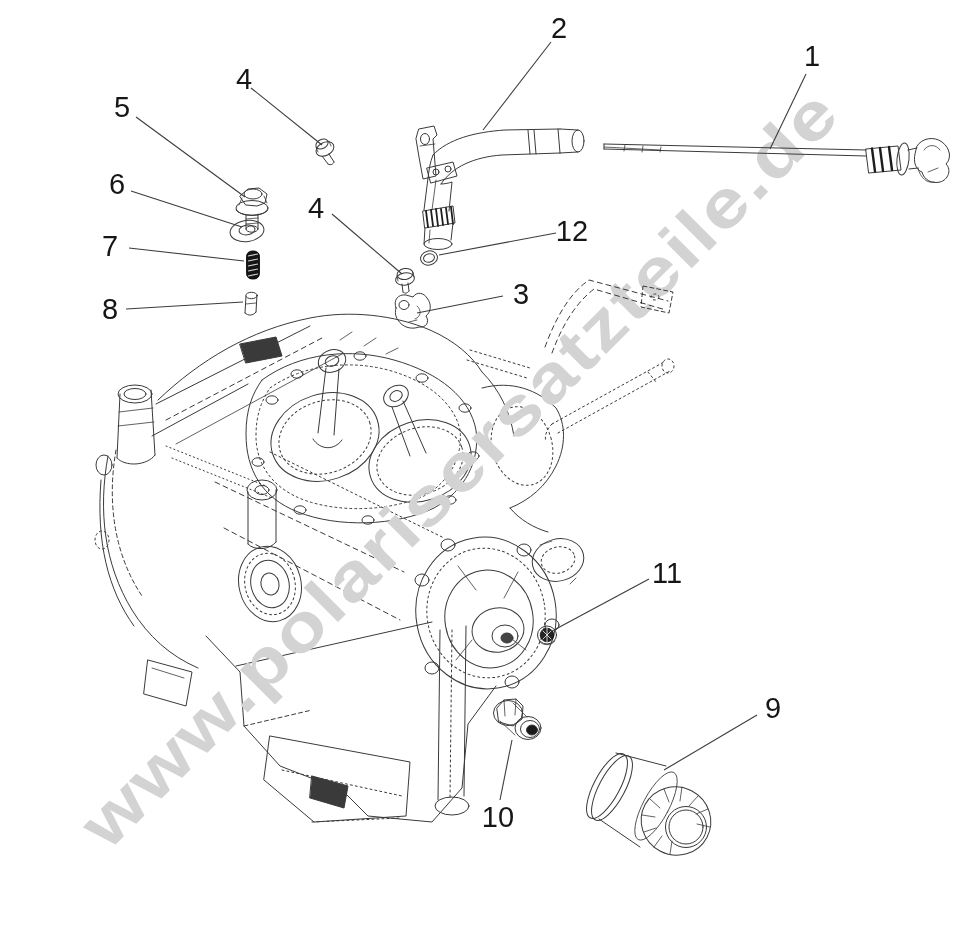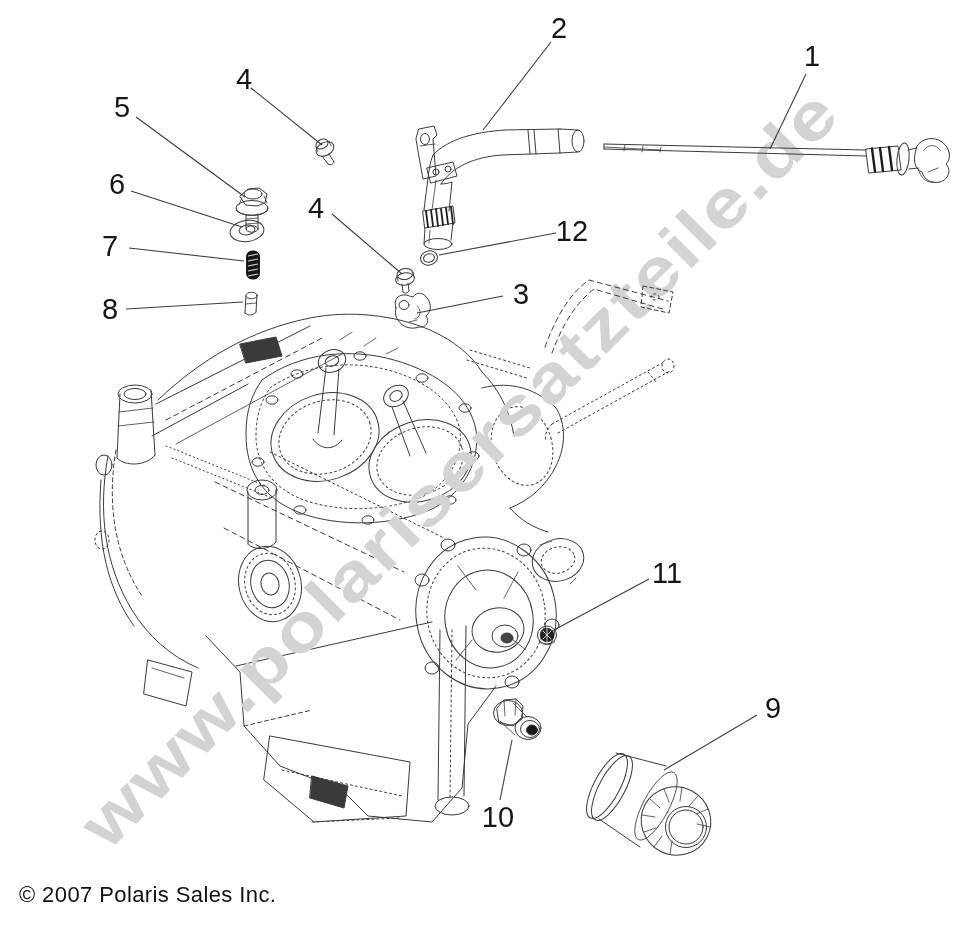--- a/index.html
+++ b/index.html
@@ -329,14 +329,13 @@
         <text x="773" y="708" class="callout" text-anchor="middle" dominant-baseline="central" fill="#161616">9</text>
         <line x1="500" y1="800" x2="512" y2="740" class="leader"></line>
         <text x="498" y="817" class="callout" text-anchor="middle" dominant-baseline="central" fill="#161616">10</text>
         <line x1="649" y1="579" x2="554" y2="630" class="leader"></line>
         <text x="667" y="573" class="callout" text-anchor="middle" dominant-baseline="central" fill="#161616">11</text>
         <line x1="556" y1="233" x2="439" y2="255" class="leader"></line>
         <text x="572" y="231" class="callout" text-anchor="middle" dominant-baseline="central" fill="#161616">12</text>
       </g>
 </svg>
 
-<div class="copyright">© 2007 Polaris Sales Inc.</div>
 </div>
 
 </body></html>

